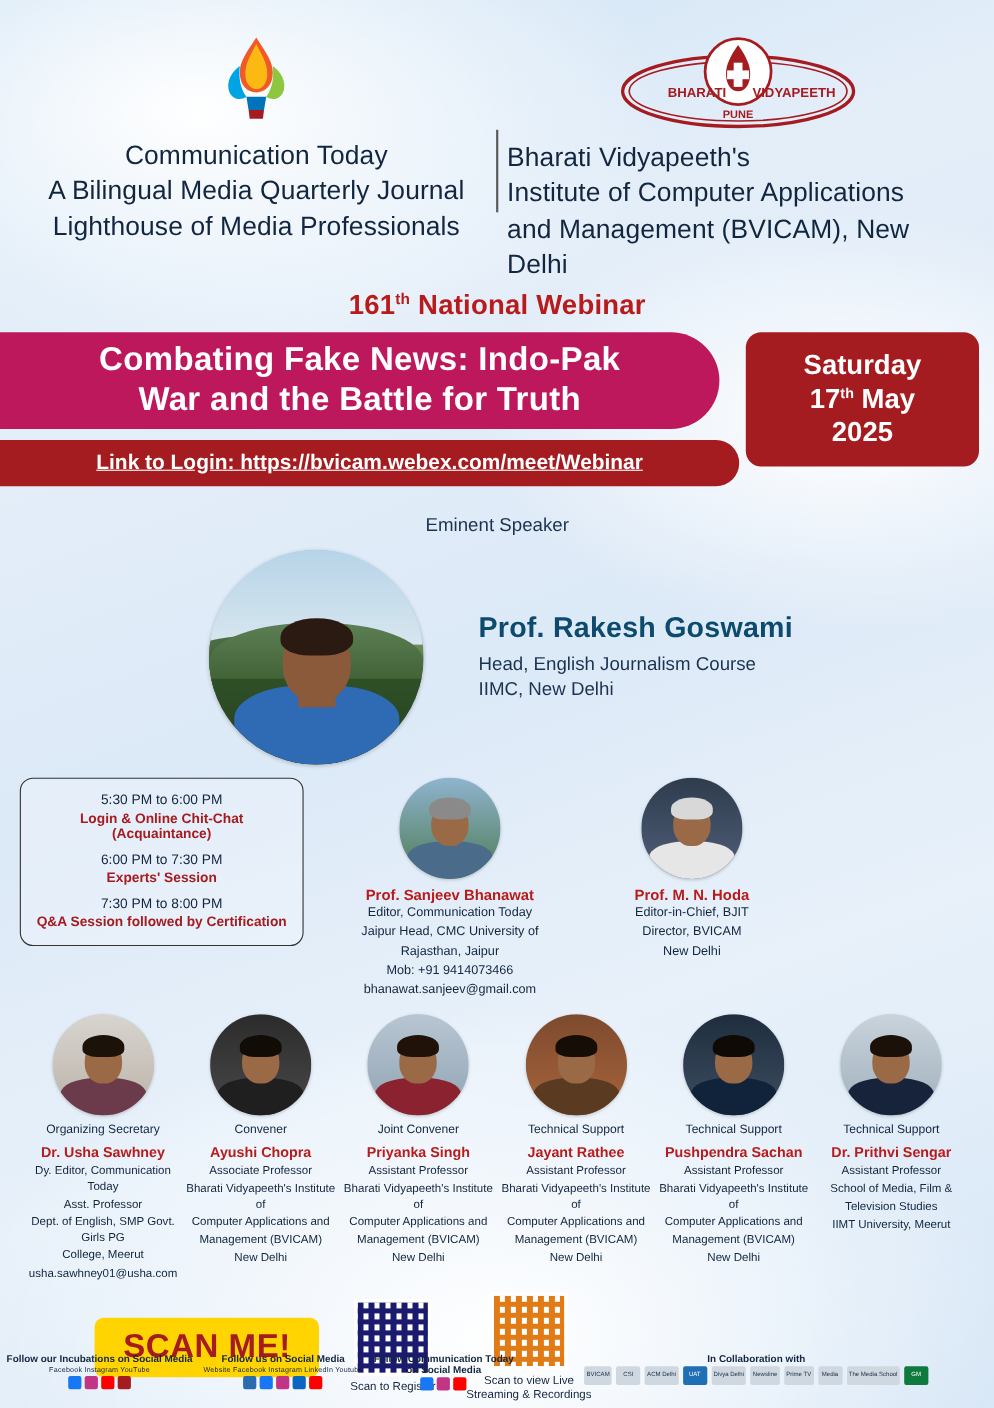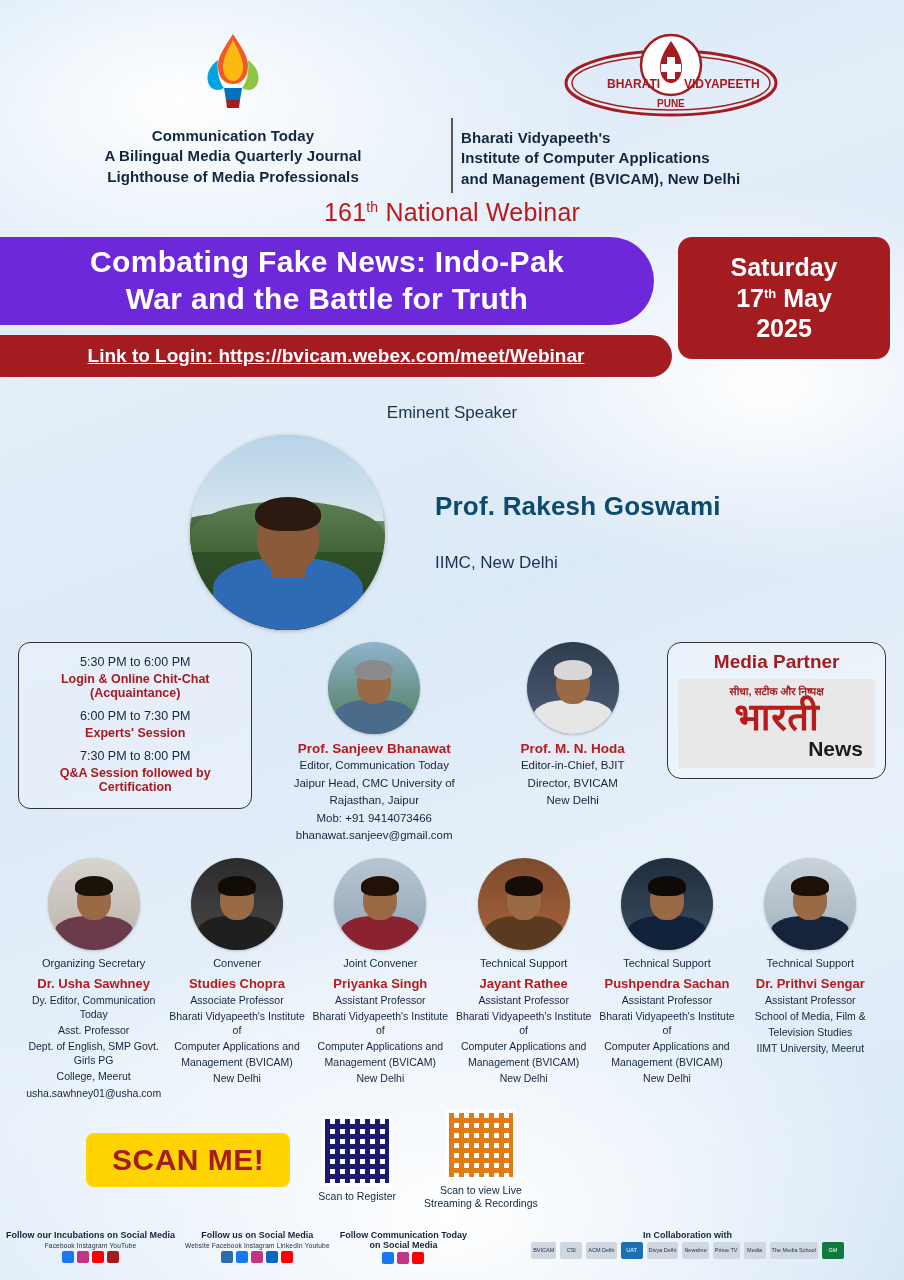--- a/index.html
+++ b/index.html
@@ -24,41 +24,41 @@
     padding-top: 30px;
   }
   .hdr-left { width: 420px; text-align: center; }
   .hdr-right { width: 420px; text-align: left; }
   .vdiv {
     width: 2px; background: #5a5a5a; height: 75px; margin: 88px 8px 0 8px;
   }
   .torch { height: 80px; display: flex; justify-content: center; align-items: flex-end; }
   .torch svg { display: block; }
   .hdr-left h1, .hdr-right h1 {
-    font-size: 15px; font-weight: bold; color: #12263f; line-height: 1.35;
+    font-size: 24px; font-weight: normal; color: #12263f; line-height: 1.35;
     letter-spacing: .1px;
   }
   .hdr-left h1 { margin-top: 16px; }
   .hdr-right h1 { margin-top: 10px; }
   .bv-logo { height: 88px; display:flex; justify-content:center; align-items:center;}
 
   .jointly {
     text-align: center; font-size: 16px; color: #1b3350; margin-top: 8px;
   }
   .webinar-no {
-    text-align: center; font-size: 25px; font-weight: normal; color: #b81b1b;
+    text-align: center; font-size: 25px; font-weight: bold; color: #b81b1b;
     margin-top: 5px; letter-spacing: .2px;
   }
   .webinar-no sup { font-size: 14px; }
 
   
   .bands { position: relative; margin-top: 10px; height: 142px; }
   .title-band {
     position: absolute; left: 0; top: 0; width: 654px; height: 88px;
-    background: #6d28d9; border-radius: 0 44px 44px 0;
+    background: #be185d; border-radius: 0 44px 44px 0;
     display: flex; align-items: center; justify-content: center;
     color: #fff; text-align: center;
   }
   .title-band .t {
     font-size: 30px; font-weight: bold; line-height: 1.22; letter-spacing: .3px;
   }
   .link-band {
     position: absolute; left: 0; top: 98px; width: 672px; height: 42px;
     background: #a51c20; border-radius: 0 21px 21px 0;
     display: flex; align-items: center; justify-content: center;
@@ -279,21 +279,21 @@
         <div class="hills"></div>
         <div class="ground"></div>
       <div class="body"></div>
         <div class="neck"></div>
         <div class="head"></div>
         <div class="hair"></div>
     </div>
     <div class="speaker-info">
       <div class="nm">Prof. Rakesh Goswami</div>
       <div class="rl">
-        <br>
+        <span>Head, English Journalism Course</span><br>
         <span>IIMC, New Delhi</span>
       </div>
     </div>
   </div>
 
 
   <div class="row1">
     <div class="schedule">
       <div class="time">5:30 PM to 6:00 PM</div>
       <div class="desc">Login &amp; Online Chit-Chat (Acquaintance)</div>
@@ -324,28 +324,20 @@
         <div class="bd" style="background:#e6e6e6;"></div>
         <div class="hd"></div>
           <div class="hr" style="background:#d8d8d8;"></div>
       </div>
       <div class="p-name">Prof. M. N. Hoda</div>
       <div class="p-role">Editor-in-Chief, BJIT</div>
       <div class="p-role">Director, BVICAM</div>
       <div class="p-role">New Delhi</div>
     </div>
 
-    <div class="media-partner">
-      <div class="mp-t">Media Partner</div>
-      <div class="mp-box">
-        <div class="mp-tag">सीधा, सटीक और निष्पक्ष</div>
-        <div class="mp-hi">भारती</div>
-        <div class="mp-news">News</div>
-      </div>
-    </div>
   </div>
 
   <div class="grid6">
 
     <div class="cell">
       <div class="avatar">
         <div class="bg" style="background:linear-gradient(#d8d4cf,#b9b2a8);"></div>
         <div class="bd" style="background:#6b3b4c;"></div>
           <div class="hd"></div>
         <div class="hr" style="background:#1b1209;"></div>
@@ -360,21 +352,21 @@
     </div>
 
     <div class="cell">
       <div class="avatar">
         <div class="bg" style="background:linear-gradient(#2b2b2b,#4a4a4a);"></div>
         <div class="bd" style="background:#1f1f1f;"></div>
           <div class="hd"></div>
         <div class="hr" style="background:#120c06;"></div>
       </div>
       <div class="p-pre">Convener</div>
-      <div class="p-name">Studies Chopra</div>
+      <div class="p-name">Ayushi Chopra</div>
       <div class="p-role">Associate Professor</div>
       <div class="p-role">Bharati Vidyapeeth's Institute of</div>
       <div class="p-role">Computer Applications and</div>
       <div class="p-role">Management (BVICAM)</div>
       <div class="p-role">New Delhi</div>
     </div>
 
     <div class="cell">
       <div class="avatar">
         <div class="bg" style="background:linear-gradient(#b8c6d2,#8fa2b3);"></div>

